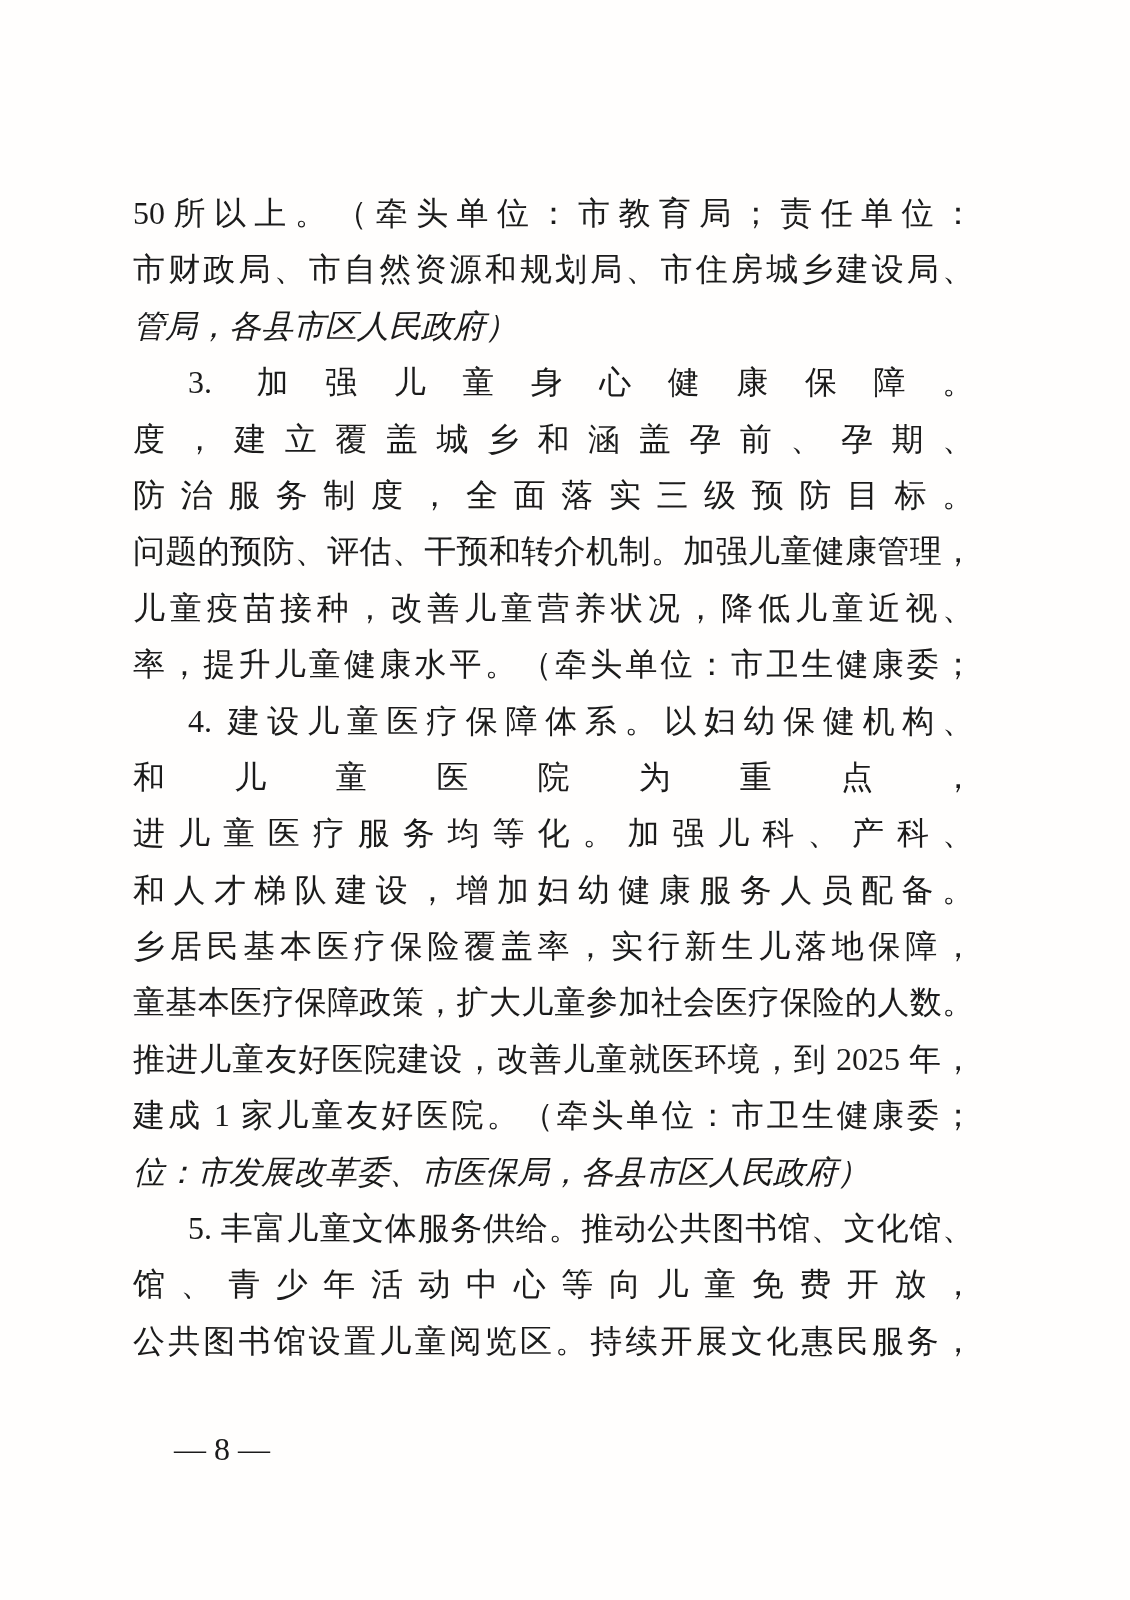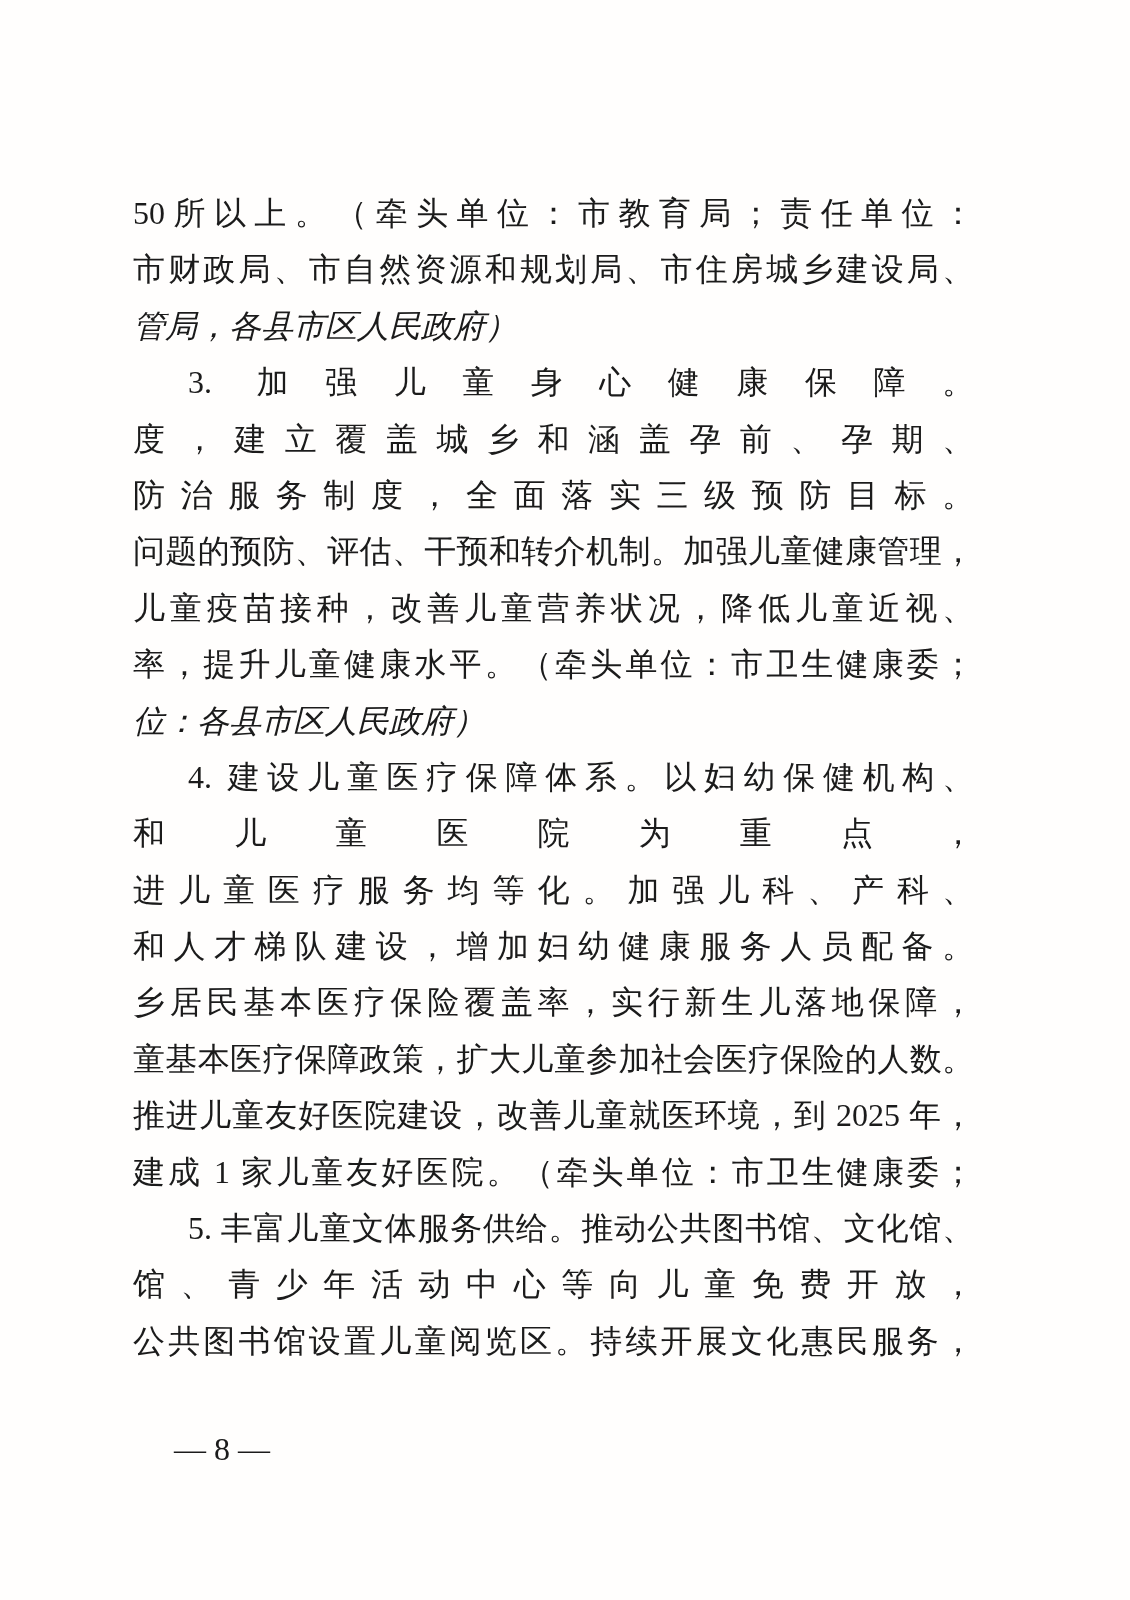--- a/index.html
+++ b/index.html
@@ -66,32 +66,32 @@
       <div class="line end">管局，各县市区人民政府）</div>
     </div>
 
     <div class="para">
       <div class="line indent">3. 加强儿童身心健康保障。继续加强出生缺陷综合防治力</div>
       <div class="line">度，建立覆盖城乡和涵盖孕前、孕期、新生儿各阶段的出生缺陷</div>
       <div class="line">防治服务制度，全面落实三级预防目标。建立健全儿童心理健康</div>
       <div class="line">问题的预防、评估、干预和转介机制。加强儿童健康管理，规范</div>
       <div class="line">儿童疫苗接种，改善儿童营养状况，降低儿童近视、肥胖等发生</div>
       <div class="line">率，提升儿童健康水平。（牵头单位：市卫生健康委；责任单</div>
-      <div class="line end">位：各县市区人民政府）</div>
     </div>
 
     <div class="para">
       <div class="line indent">4. 建设儿童医疗保障体系。以妇幼保健机构、综合医院儿科</div>
       <div class="line">和儿童医院为重点，统筹规划和配置全市儿童健康服务资源，促</div>
       <div class="line">进儿童医疗服务均等化。加强儿科、产科、助产等紧缺人才培养</div>
       <div class="line">和人才梯队建设，增加妇幼健康服务人员配备。提高儿童参与城</div>
       <div class="line">乡居民基本医疗保险覆盖率，实行新生儿落地保障，落实困境儿</div>
       <div class="line">童基本医疗保障政策，扩大儿童参加社会医疗保险的人数。大力</div>
       <div class="line">推进儿童友好医院建设，改善儿童就医环境，到 2025 年，全市</div>
       <div class="line">建成 1 家儿童友好医院。（牵头单位：市卫生健康委；责任单</div>
+      <div class="line end">位：市发展改革委、市医保局，各县市区人民政府）</div>
     </div>
 
     <div class="para">
       <div class="line indent">5. 丰富儿童文体服务供给。推动公共图书馆、文化馆、博物</div>
       <div class="line">馆、青少年活动中心等向儿童免费开放，拓展儿童阅读空间，在</div>
       <div class="line">公共图书馆设置儿童阅览区。持续开展文化惠民服务，创作和引</div>
     </div>
 
   </div>
 

